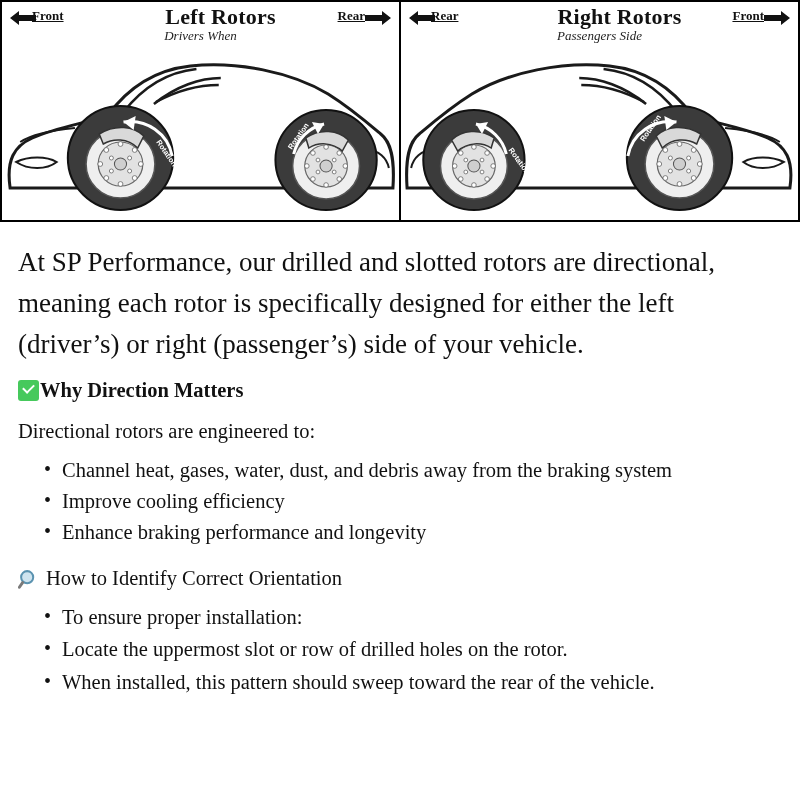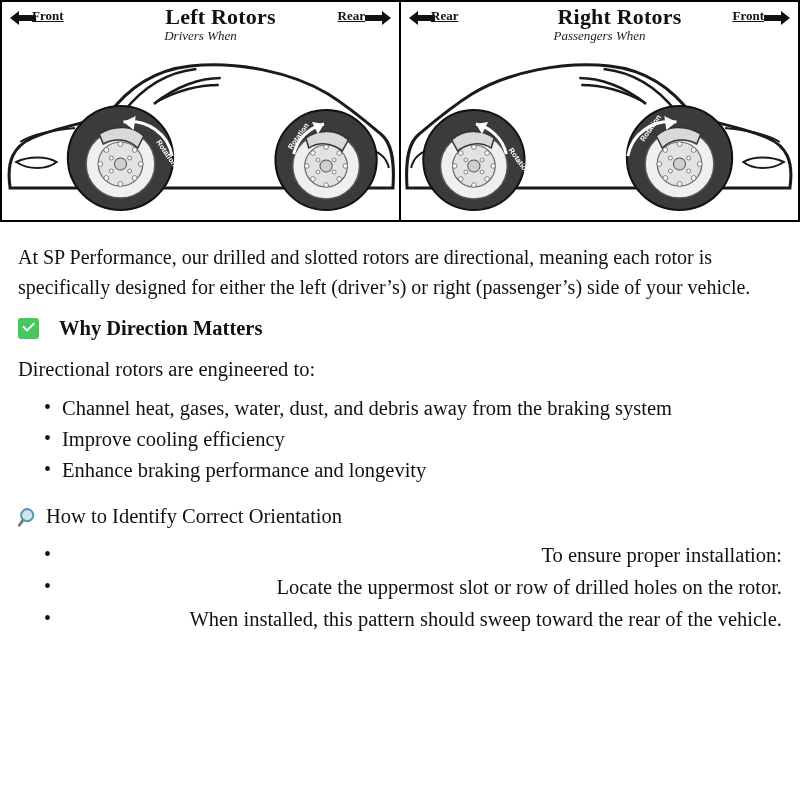--- a/index.html
+++ b/index.html
@@ -94,29 +94,29 @@
     font-family: "Liberation Sans", sans-serif;
     fill: #ffffff;
   }
 
   
   .content {
     padding: 14px 18px 0 18px;
     box-sizing: border-box;
   }
   p.intro {
-    font-size: 20px;
+    font-size: 27px;
     line-height: 1.52;
     margin: 6px 0 14px 0;
     color: #111;
   }
   .h-row {
     display: flex;
     align-items: center;
-    gap: 20px;
+    gap: 1px;
     margin: 0 0 14px 0;
   }
   .h-row .emoji-check {
     display: inline-block;
     width: 21px;
     height: 21px;
     border-radius: 3px;
     background: #46c95c;
     position: relative;
     flex: 0 0 auto;
@@ -171,21 +171,21 @@
   .h-row2 .h-text2 {
     font-size: 20.5px;
     color: #111;
   }
   .mag {
     flex: 0 0 auto;
     width: 22px;
     height: 22px;
     margin-top: 2px;
   }
-  ul.bullets.tight li { margin-bottom: 1px; text-align: right; }
+  ul.bullets.tight li { margin-bottom: 1px; }
 </style>
 </head>
 <body>
 
 <div class="page">
 
   <div class="figure">
 
     <div class="panel left">
       <div class="panel-title">Left Rotors</div>
@@ -269,21 +269,21 @@
             <path d="M288,116 A40,40 0 0 1 318,86" fill="none" stroke="#fff" stroke-width="3"></path>
             <polygon points="318,86 306,84 312,96" fill="#fff"></polygon>
             <text class="rot-text" x="286" y="112" transform="rotate(-55 286 112)">Rotation</text>
           </g>
         </svg>
       </div>
     </div>
 
     <div class="panel right">
       <div class="panel-title">Right Rotors</div>
-      <div class="panel-sub">Passengers When</div>
+      <div class="panel-sub">Passengers Side</div>
 
       <svg class="arrow-svg a-left" width="26" height="16" viewBox="0 0 26 16">
         <polygon points="0,8 9,1 9,5 26,5 26,11 9,11 9,15" fill="#111"></polygon>
       </svg>
       <div class="dir-label l-left">Rear</div>
 
       <div class="dir-label l-right">Front</div>
       <svg class="arrow-svg a-right" width="26" height="16" viewBox="0 0 26 16">
         <polygon points="26,8 17,1 17,5 0,5 0,11 17,11 17,15" fill="#111"></polygon>
       </svg>

